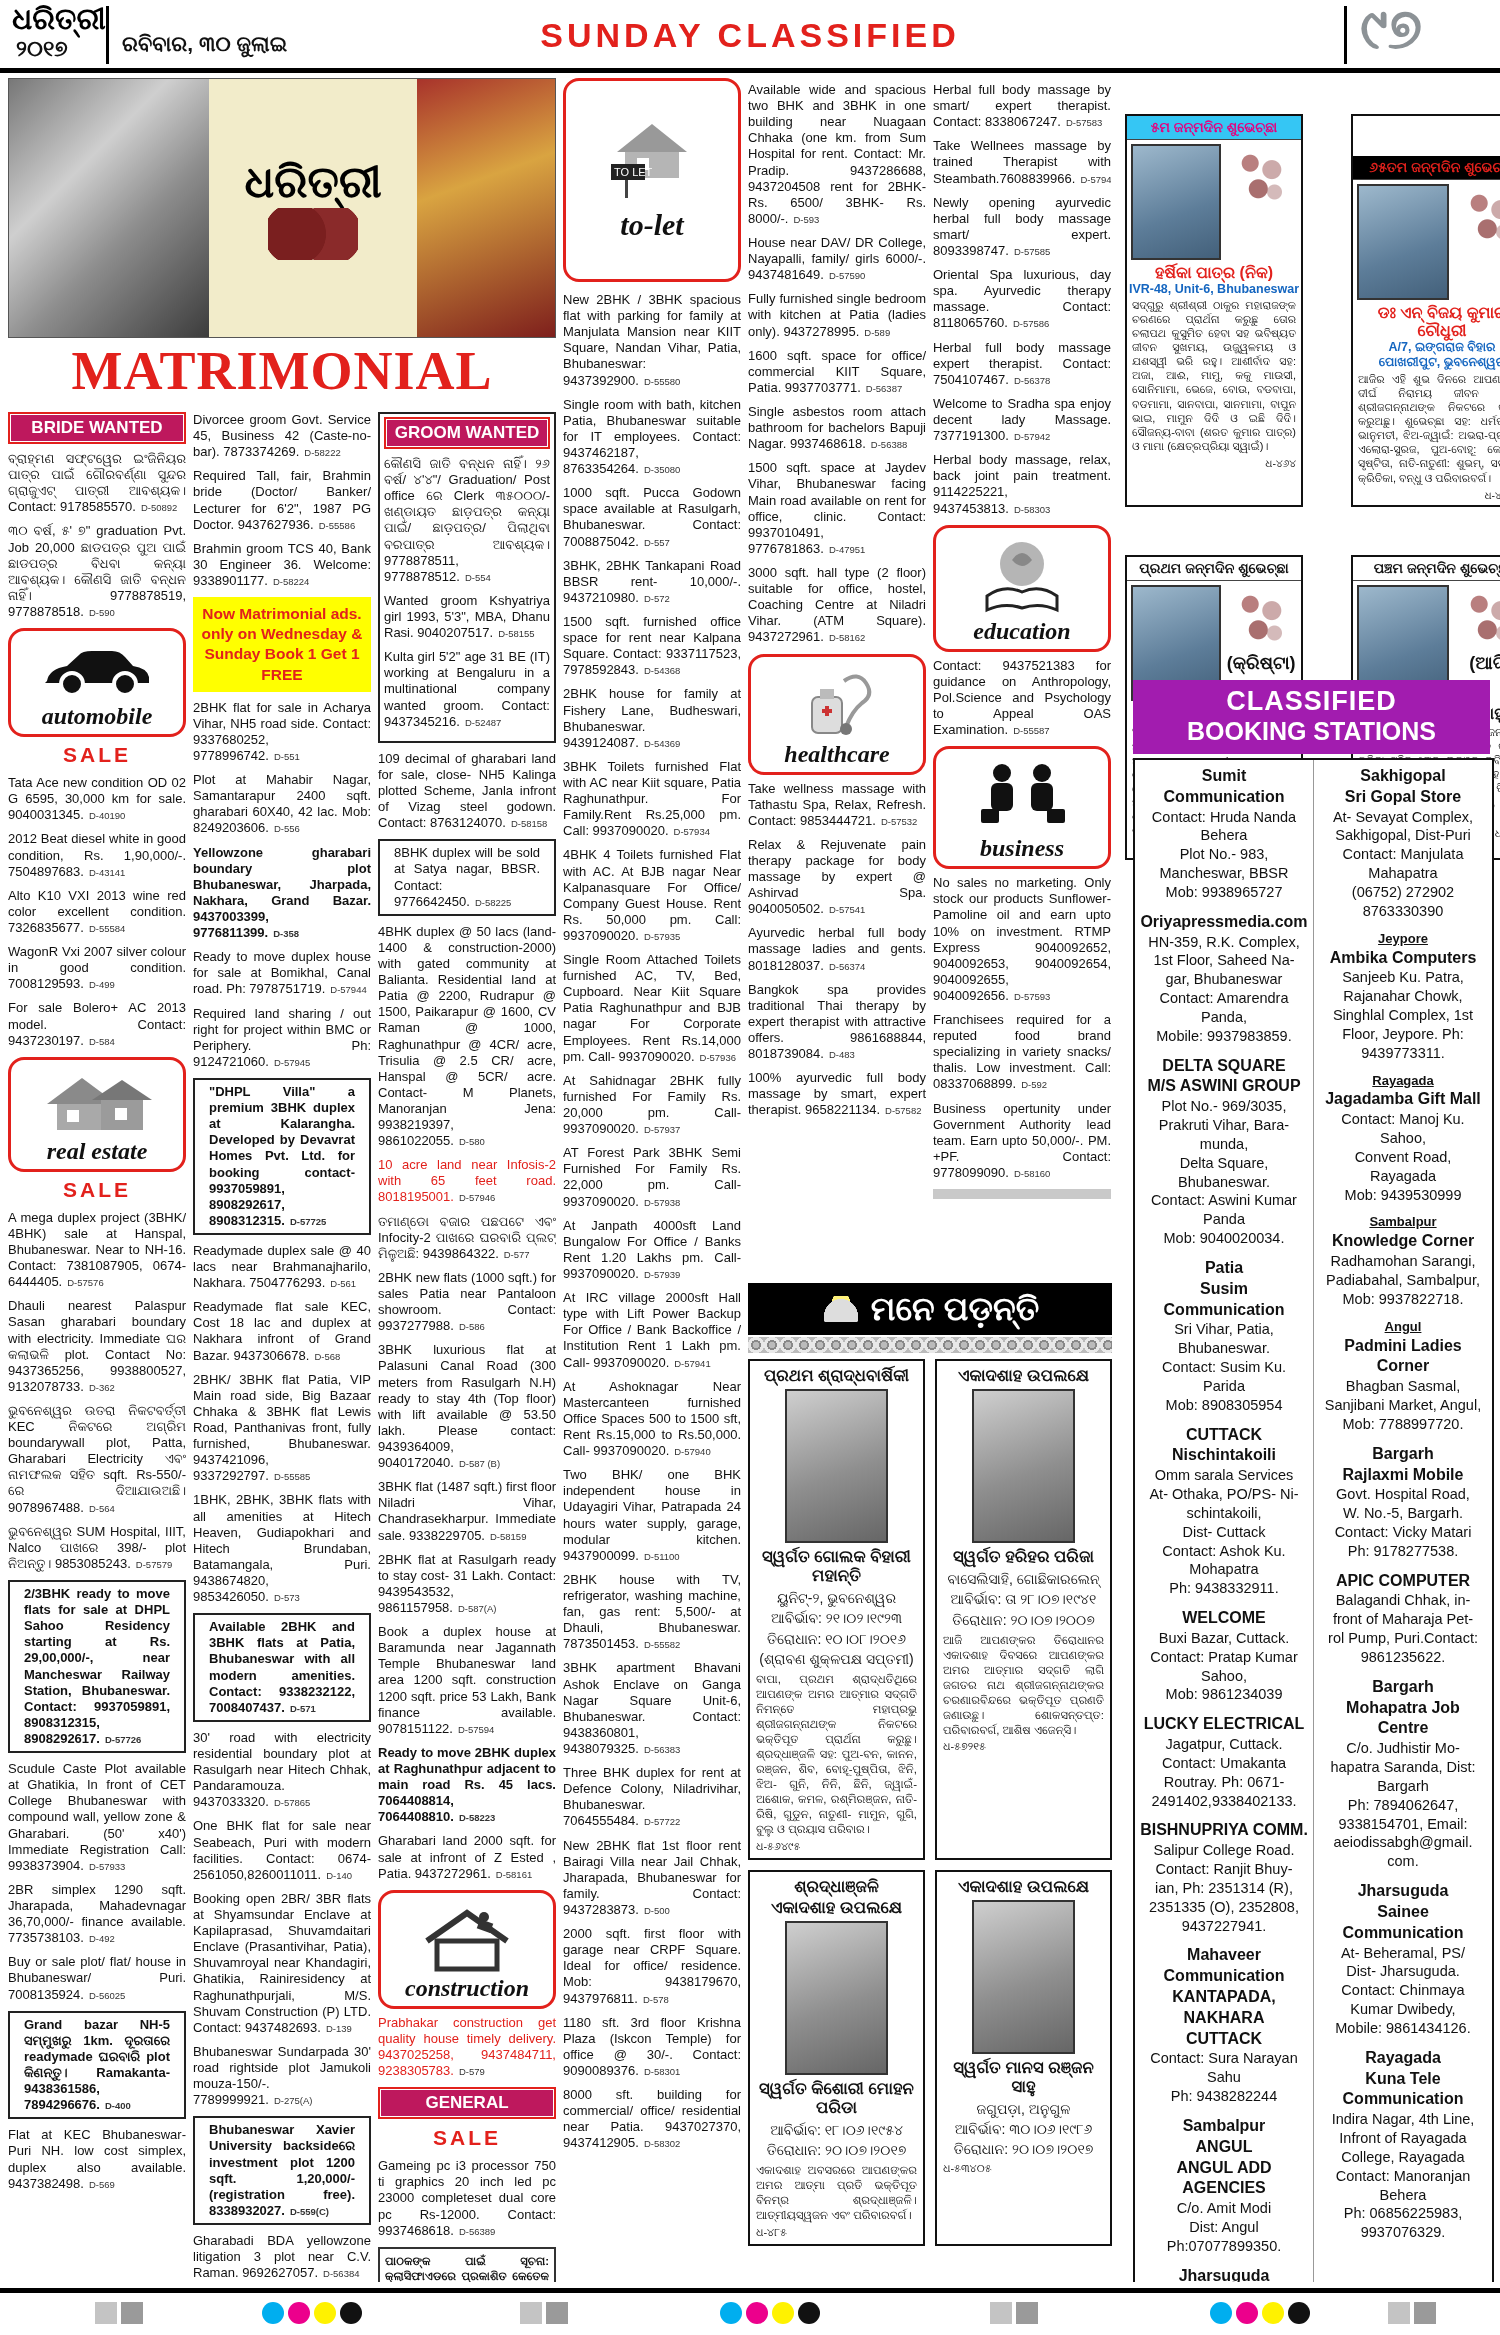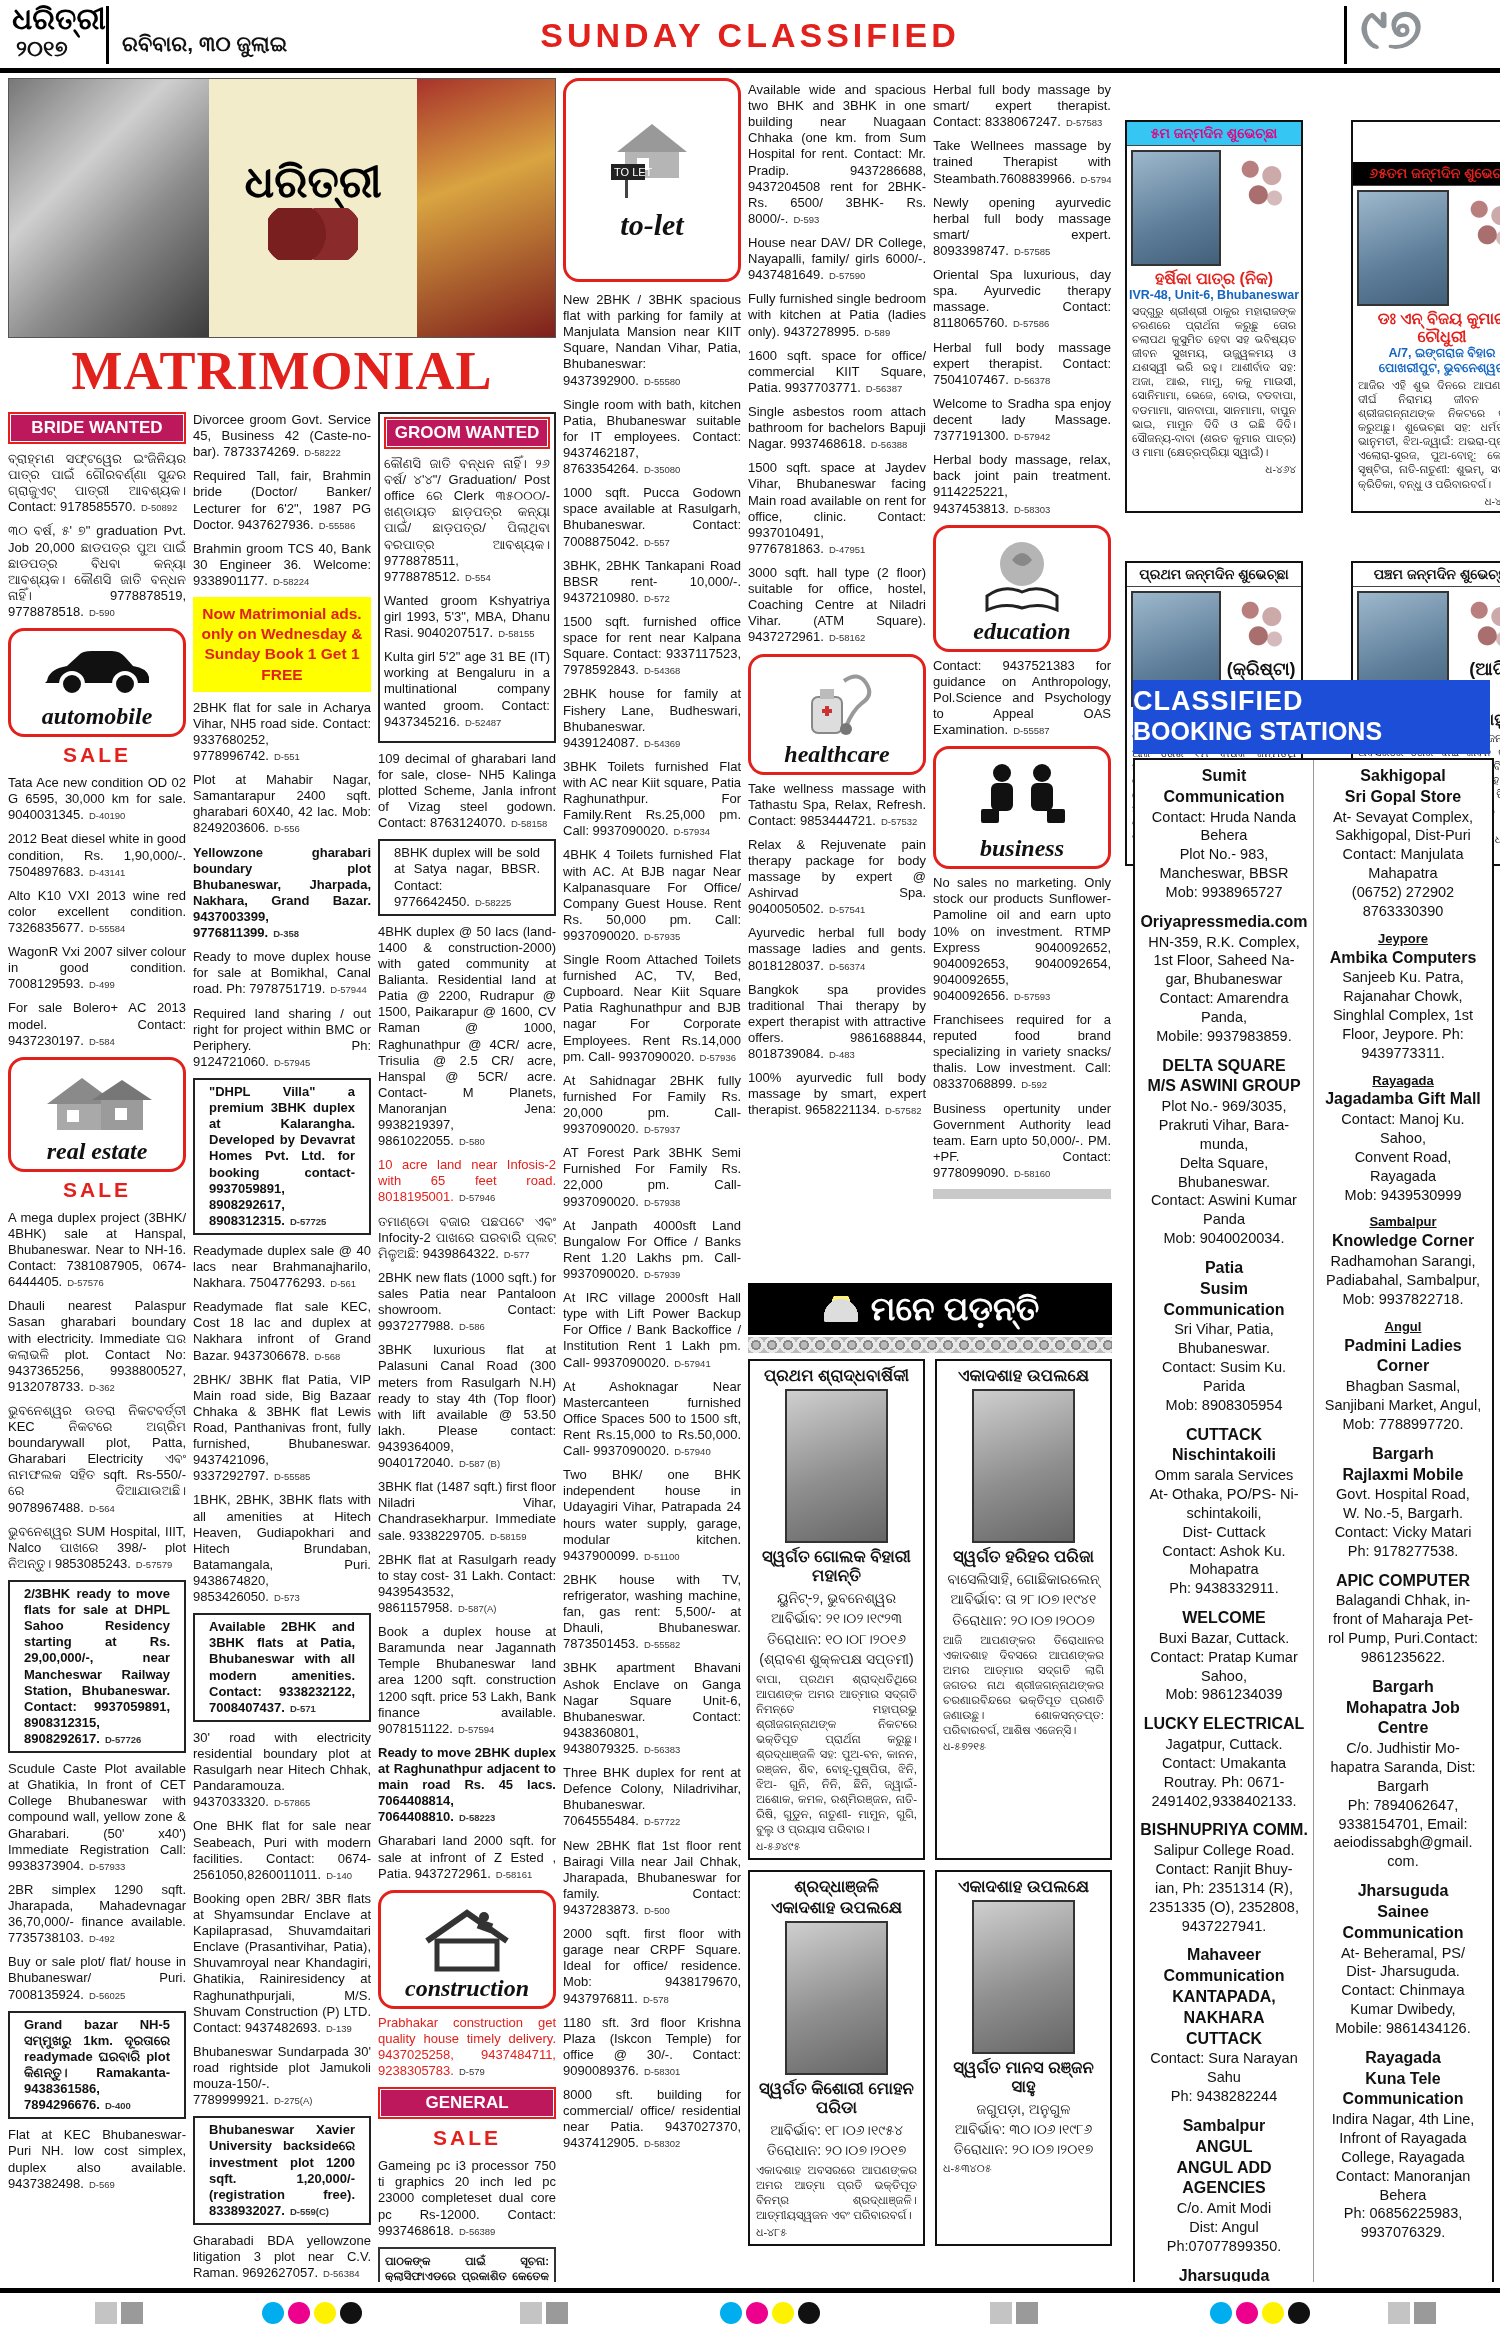--- a/index.html
+++ b/index.html
@@ -65,41 +65,41 @@
   .obitgrid{display:grid;grid-template-columns:1fr 1fr;gap:10px;}
   .obit{border:2px solid #111;padding:5px 6px;font-size:12px;}
   .obit-h{font-weight:bold;font-size:16.5px;text-align:center;margin-bottom:2px;}
   .obit-photo{width:62%;height:150px;margin:4px auto;border:2px solid #333;
               background:linear-gradient(160deg,#cfcfcf,#8f8f8f 55%,#666);}
   .obit-name{font-weight:bold;font-size:16.5px;text-align:center;margin:3px 0;}
   .obit-line{text-align:center;font-size:14px;line-height:1.45;}
   .obit-body{text-align:justify;font-size:11.5px;line-height:1.3;margin-top:3px;}
   .obit-ref{font-size:11px;margin-top:3px;}
   
-  .bdays{position:absolute;left:1125px;top:120px;width:366px;display:grid;
+  .bdays{position:absolute;left:1125px;top:114px;width:366px;display:grid;
          grid-template-columns:178px 182px;column-gap:6px;row-gap:8px;gap:48px;}
   .bday{border:2px solid #111;background:#fff;font-size:11px;}
   .bday-h{font-weight:bold;text-align:center;font-size:14px;padding:3px 0;border-bottom:1px solid #444;}
   .bday-row{display:flex;padding:4px;gap:4px;align-items:flex-start;}
   .bday-photo{width:52%;height:112px;border:2px solid #333;
               background:linear-gradient(160deg,#9db8cc,#5d7d99 60%,#43607a);}
   .bday-right{flex:1;display:flex;flex-direction:column;align-items:center;gap:4px;}
   .flowers{width:54px;height:64px;background:
       radial-gradient(circle at 30% 30%,#b97f7f 0 8px,transparent 9px),
       radial-gradient(circle at 70% 40%,#caa 0 9px,transparent 10px),
       radial-gradient(circle at 45% 70%,#a96f6f 0 9px,transparent 10px),
       radial-gradient(circle at 75% 75%,#d4baba 0 7px,transparent 8px);}
   .bday-tag{font-weight:bold;font-size:18px;}
   .bday-name{font-weight:bold;font-size:16px;text-align:center;padding:0 3px;}
   .bday-addr{text-align:center;font-size:12.5px;font-weight:bold;}
   .bday-body{text-align:justify;padding:2px 5px 4px;line-height:1.28;}
   .bday-ref{text-align:right;padding:0 5px 3px;font-size:10.5px;}
   
-  .bk-title{position:absolute;left:1133px;top:680px;width:357px;background:#1d4ed8;color:#fff;
-            font-weight:bold;padding:6px 0 8px;}
+  .bk-title{position:absolute;left:1133px;top:680px;width:357px;background:#a21caf;color:#fff;
+            text-align:center;font-weight:bold;padding:6px 0 8px;}
   .bk-t1{font-size:27px;letter-spacing:1px;}
   .bk-t2{font-size:25px;}
   .bk-box{position:absolute;left:1133px;top:758px;width:357px;height:1524px;border:2px solid #111;
           display:flex;overflow:hidden;background:#fff;}
   .bk-col{flex:1;padding:6px 4px;font-size:14.5px;line-height:1.3;text-align:center;}
   .bk-col + .bk-col{border-left:1px solid #999;}
   .st{margin-bottom:10px;}
   .st-h{font-weight:bold;font-size:13px;text-decoration:underline;}
   .st-n{font-weight:bold;font-size:16px;}
   .st-l{font-size:14.5px;}

